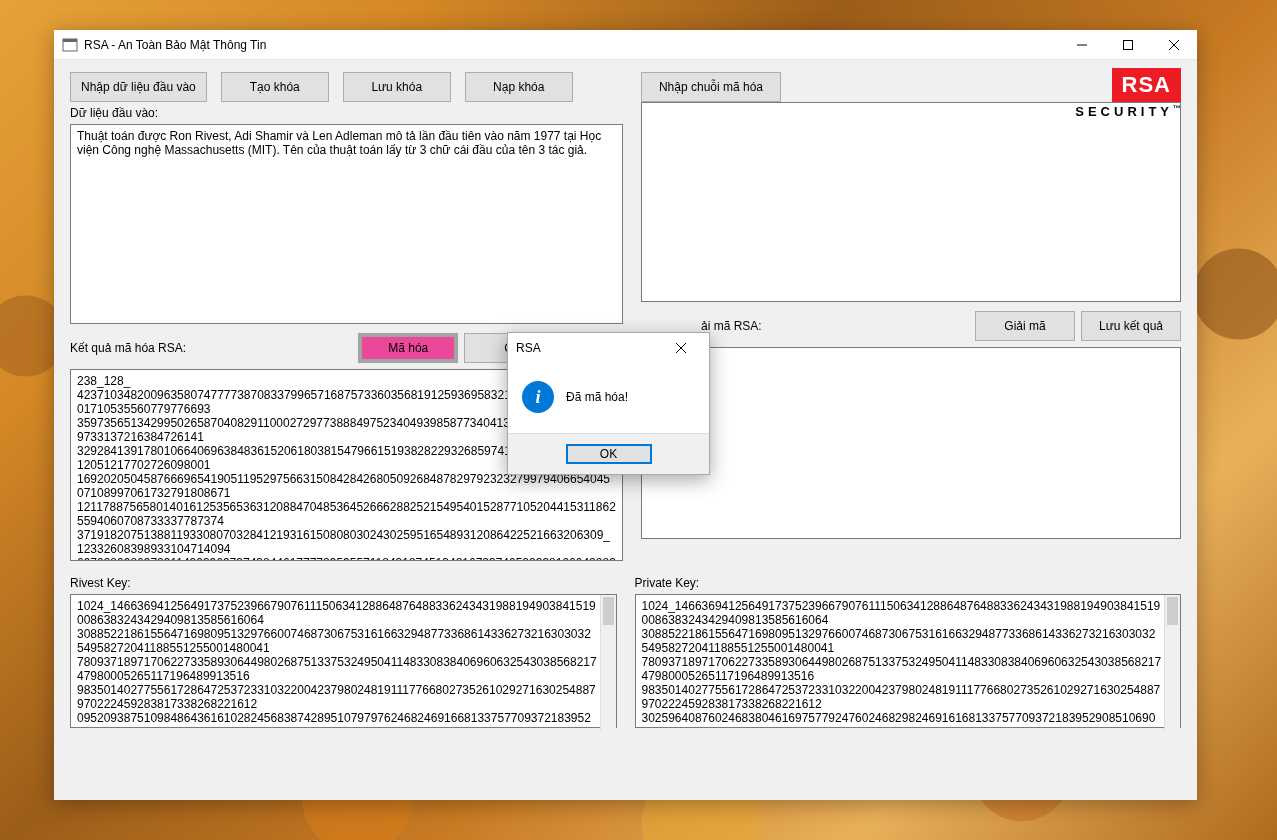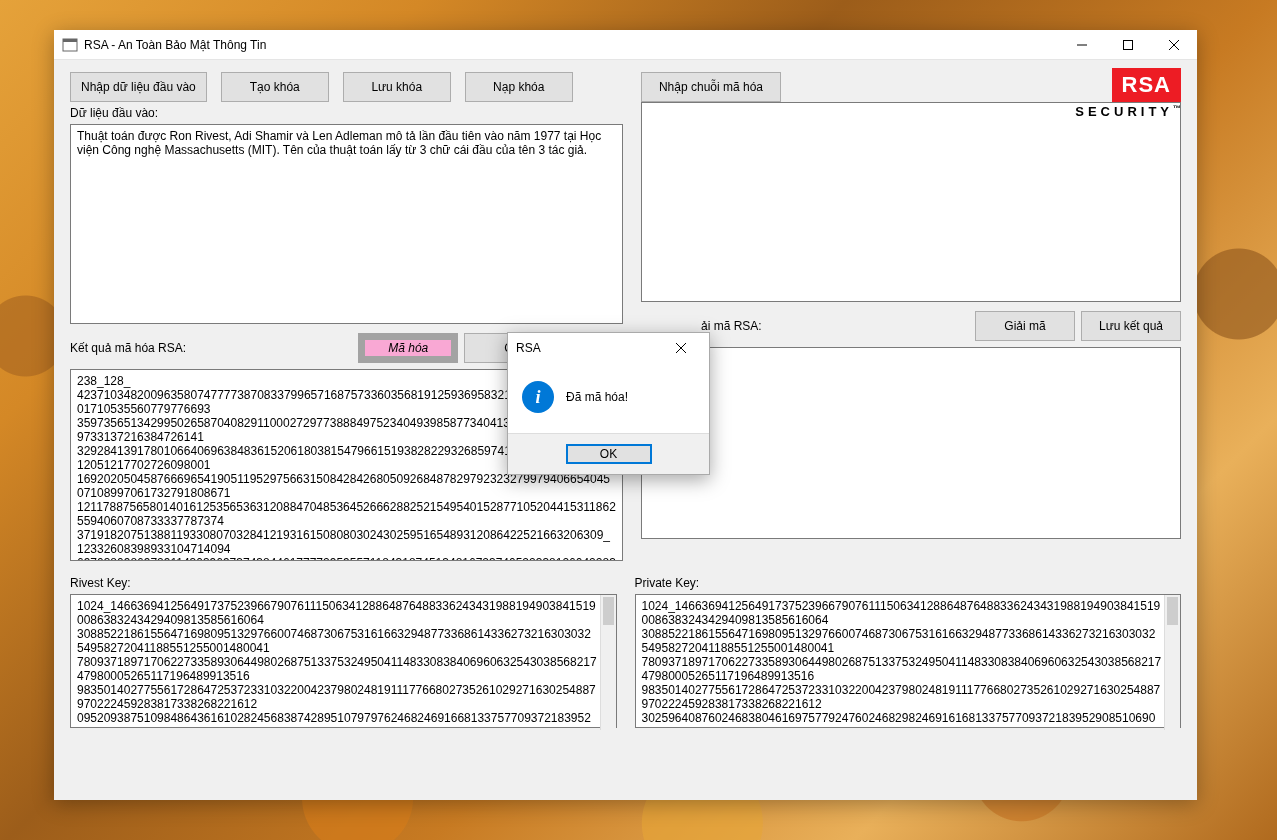--- a/index.html
+++ b/index.html
@@ -19,21 +19,21 @@
   .titlebar .title { font-size: 12px; color: #000; }
   .titlebar .win-controls { margin-left: auto; display:flex; }
   .win-btn { width: 46px; height: 30px; display:flex; align-items:center; justify-content:center; color:#555; }
   .win-btn svg{ width:10px; height:10px; }
   .content { flex:1; padding: 12px 16px 0 16px; position:relative; }
   .top-row { display:flex; }
   .left-col { width: 553px; }
   .right-col { margin-left: 18px; flex:1; position:relative; }
   .btn-row { display:flex; gap: 14px; }
   .btn { height: 30px; padding: 0 10px; min-width: 108px; background: #e1e1e1; border: 1px solid #adadad; font-size: 12px; cursor:pointer; display:flex; align-items:center; justify-content:center; }
-  .btn-primary { border: 7px solid #a3a3a3; background:#f9a8d4;font-style:italic; }
+  .btn-primary { border: 4px solid #a3a3a3; background:#ec4899; }
   .label { font-size: 12px; color:#000; margin: 4px 0 4px 0; }
   .textbox { width: 100%; background:#fff; border:1px solid #7a7a7a; padding:4px 6px; font-size:12px; font-family:"Segoe UI",Tahoma,sans-serif; resize:none; overflow:auto; color:#000;}
   .textbox-sm{ height: 200px; }
   .textbox-result{ height: 192px; }
   .textbox-key{ height: 134px; }
   .row2 { display:flex; margin-top: 6px; align-items: flex-end; }
   .row2 .label{ flex:1; align-self:center; }
   .row2 .btns-right{ display:flex; gap:6px; }
   .keys { display:flex; gap:18px; margin-top: 8px; }
   .key-col{ flex:1; }

